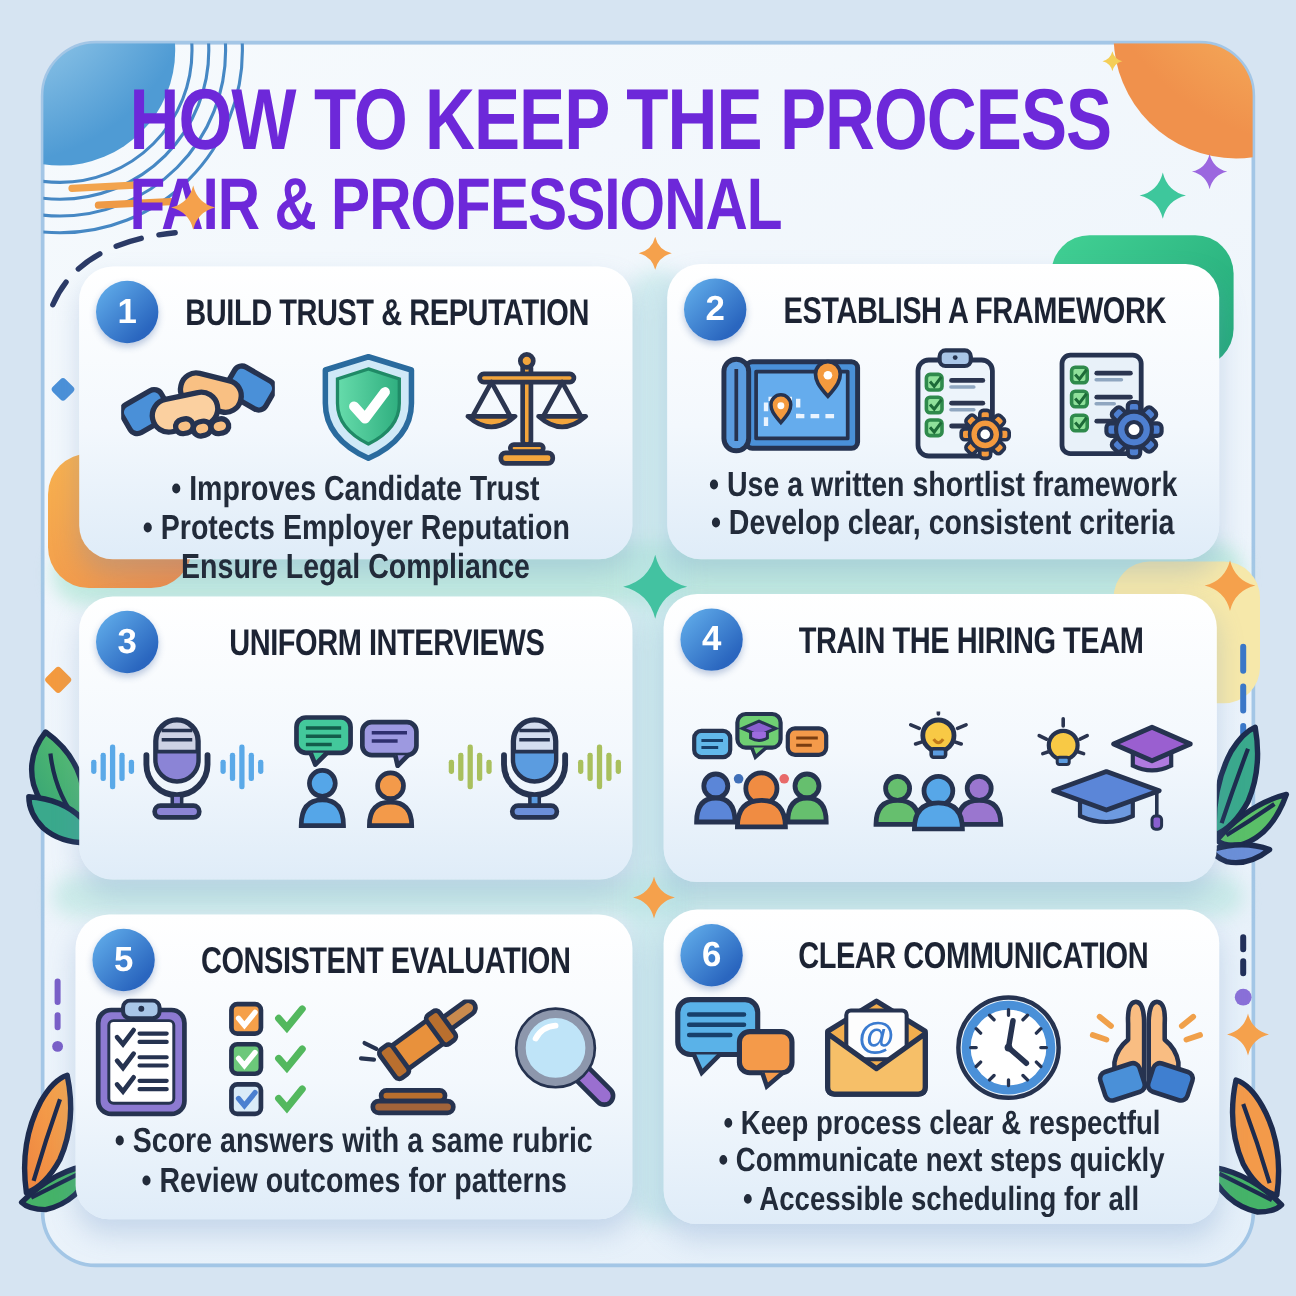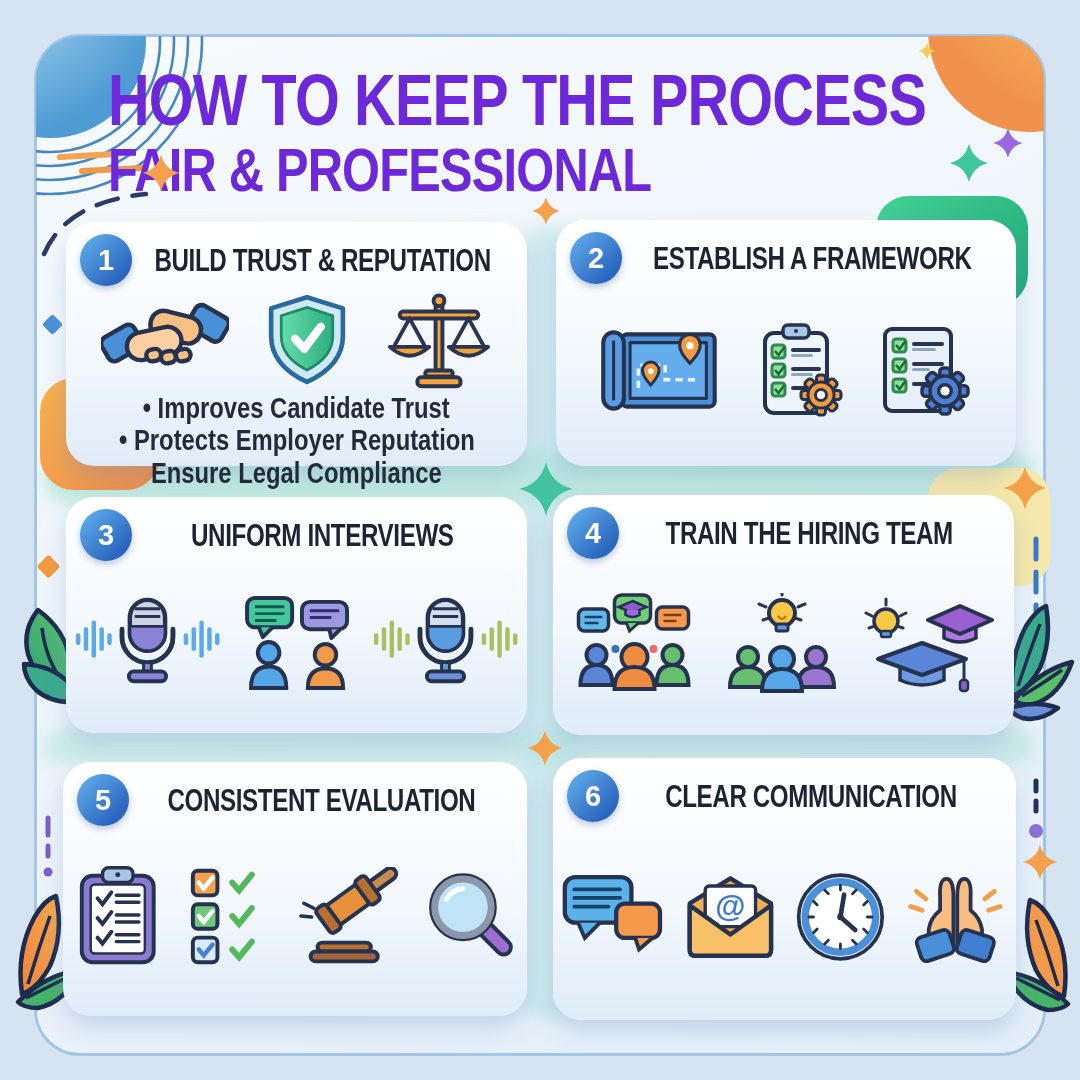--- a/index.html
+++ b/index.html
@@ -311,20 +311,24 @@
           <rect x="-4.5" y="-20" width="9" height="40" rx="3"></rect>
           <rect x="-4.5" y="-20" width="9" height="40" rx="3" transform="rotate(45)"></rect>
           <rect x="-4.5" y="-20" width="9" height="40" rx="3" transform="rotate(90)"></rect>
           <rect x="-4.5" y="-20" width="9" height="40" rx="3" transform="rotate(135)"></rect>
           <circle r="13"></circle>
         </g>
         <circle r="5.5" fill="#fff" stroke="#263350" stroke-width="3"></circle>
       </g>
     </svg>
   </div>
+  <div class="blts">
+    <div class="blt">• Use a written shortlist framework</div>
+    <div class="blt">• Develop clear, consistent criteria</div>
+  </div>
 </div>
 
 <div class="card" style="left:66px;top:497px;width:461px;height:236px;">
   <div class="chead">
     <div class="badge">3</div>
     <div class="ctitle">UNIFORM INTERVIEWS</div>
   </div>
   <div class="icons" style="gap:14px;">
     <svg width="148" height="98" viewBox="0 0 150 100">
       <g fill="#5aa9e8">
@@ -487,20 +491,24 @@
       <rect x="30" y="76" width="54" height="9" rx="4.5" fill="#b96f2e" stroke="#263350" stroke-width="4"></rect>
       <rect x="23" y="85" width="68" height="10" rx="5" fill="#a2643a" stroke="#263350" stroke-width="4"></rect>
     </svg>
     <svg width="98" height="100" viewBox="0 0 100 100">
       <rect x="58" y="56" width="40" height="15" rx="7.5" transform="rotate(45 66 64)" fill="#9a6fd0" stroke="#263350" stroke-width="4"></rect>
       <circle cx="42" cy="40" r="33" fill="none" stroke="#263350" stroke-width="3.5"></circle>
       <circle cx="42" cy="40" r="29" fill="#bfe4f8" stroke="#8d97ac" stroke-width="7"></circle>
       <path d="M25 32 A21 21 0 0 1 42 21" fill="none" stroke="#ffffff" stroke-width="5" stroke-linecap="round"></path>
     </svg>
   </div>
+  <div class="blts">
+    <div class="blt">• Score answers with a same rubric</div>
+    <div class="blt">• Review outcomes for patterns</div>
+  </div>
 </div>
 
 <div class="card c6" style="left:553px;top:758px;width:463px;height:262px;">
   <div class="chead">
     <div class="badge">6</div>
     <div class="ctitle">CLEAR COMMUNICATION</div>
   </div>
   <div class="icons" style="gap:16px;">
     <svg width="106" height="90" viewBox="0 0 110 92">
       <rect x="4" y="4" width="70" height="48" rx="11" fill="#5ab2e8" stroke="#263350" stroke-width="4.5"></rect>
@@ -527,13 +535,18 @@
     <svg width="106" height="94" viewBox="0 0 110 98">
       <path d="M14 22 L24 30 M8 38 L20 42 M96 22 L86 30 M102 38 L90 42" stroke="#f0a04a" stroke-width="5" stroke-linecap="round"></path>
       <g stroke="#263350" stroke-width="4" stroke-linejoin="round">
         <path d="M53 84 V28 Q53 8 45 9 Q38 10 39 28 V42 Q29 50 27 62 V84 Z" fill="#f9bd82"></path>
         <path d="M57 84 V28 Q57 8 65 9 Q72 10 71 28 V42 Q81 50 83 62 V84 Z" fill="#f9bd82"></path>
         <rect x="16" y="66" width="36" height="26" rx="6" transform="rotate(-18 34 79)" fill="#4a90d8"></rect>
         <rect x="58" y="66" width="36" height="26" rx="6" transform="rotate(18 76 79)" fill="#3f7fd0"></rect>
       </g>
     </svg>
   </div>
+  <div class="blts">
+    <div class="blt">• Keep process clear &amp; respectful</div>
+    <div class="blt">• Communicate next steps quickly</div>
+    <div class="blt">• Accessible scheduling for all</div>
+  </div>
 </div>
 
 </body></html>

